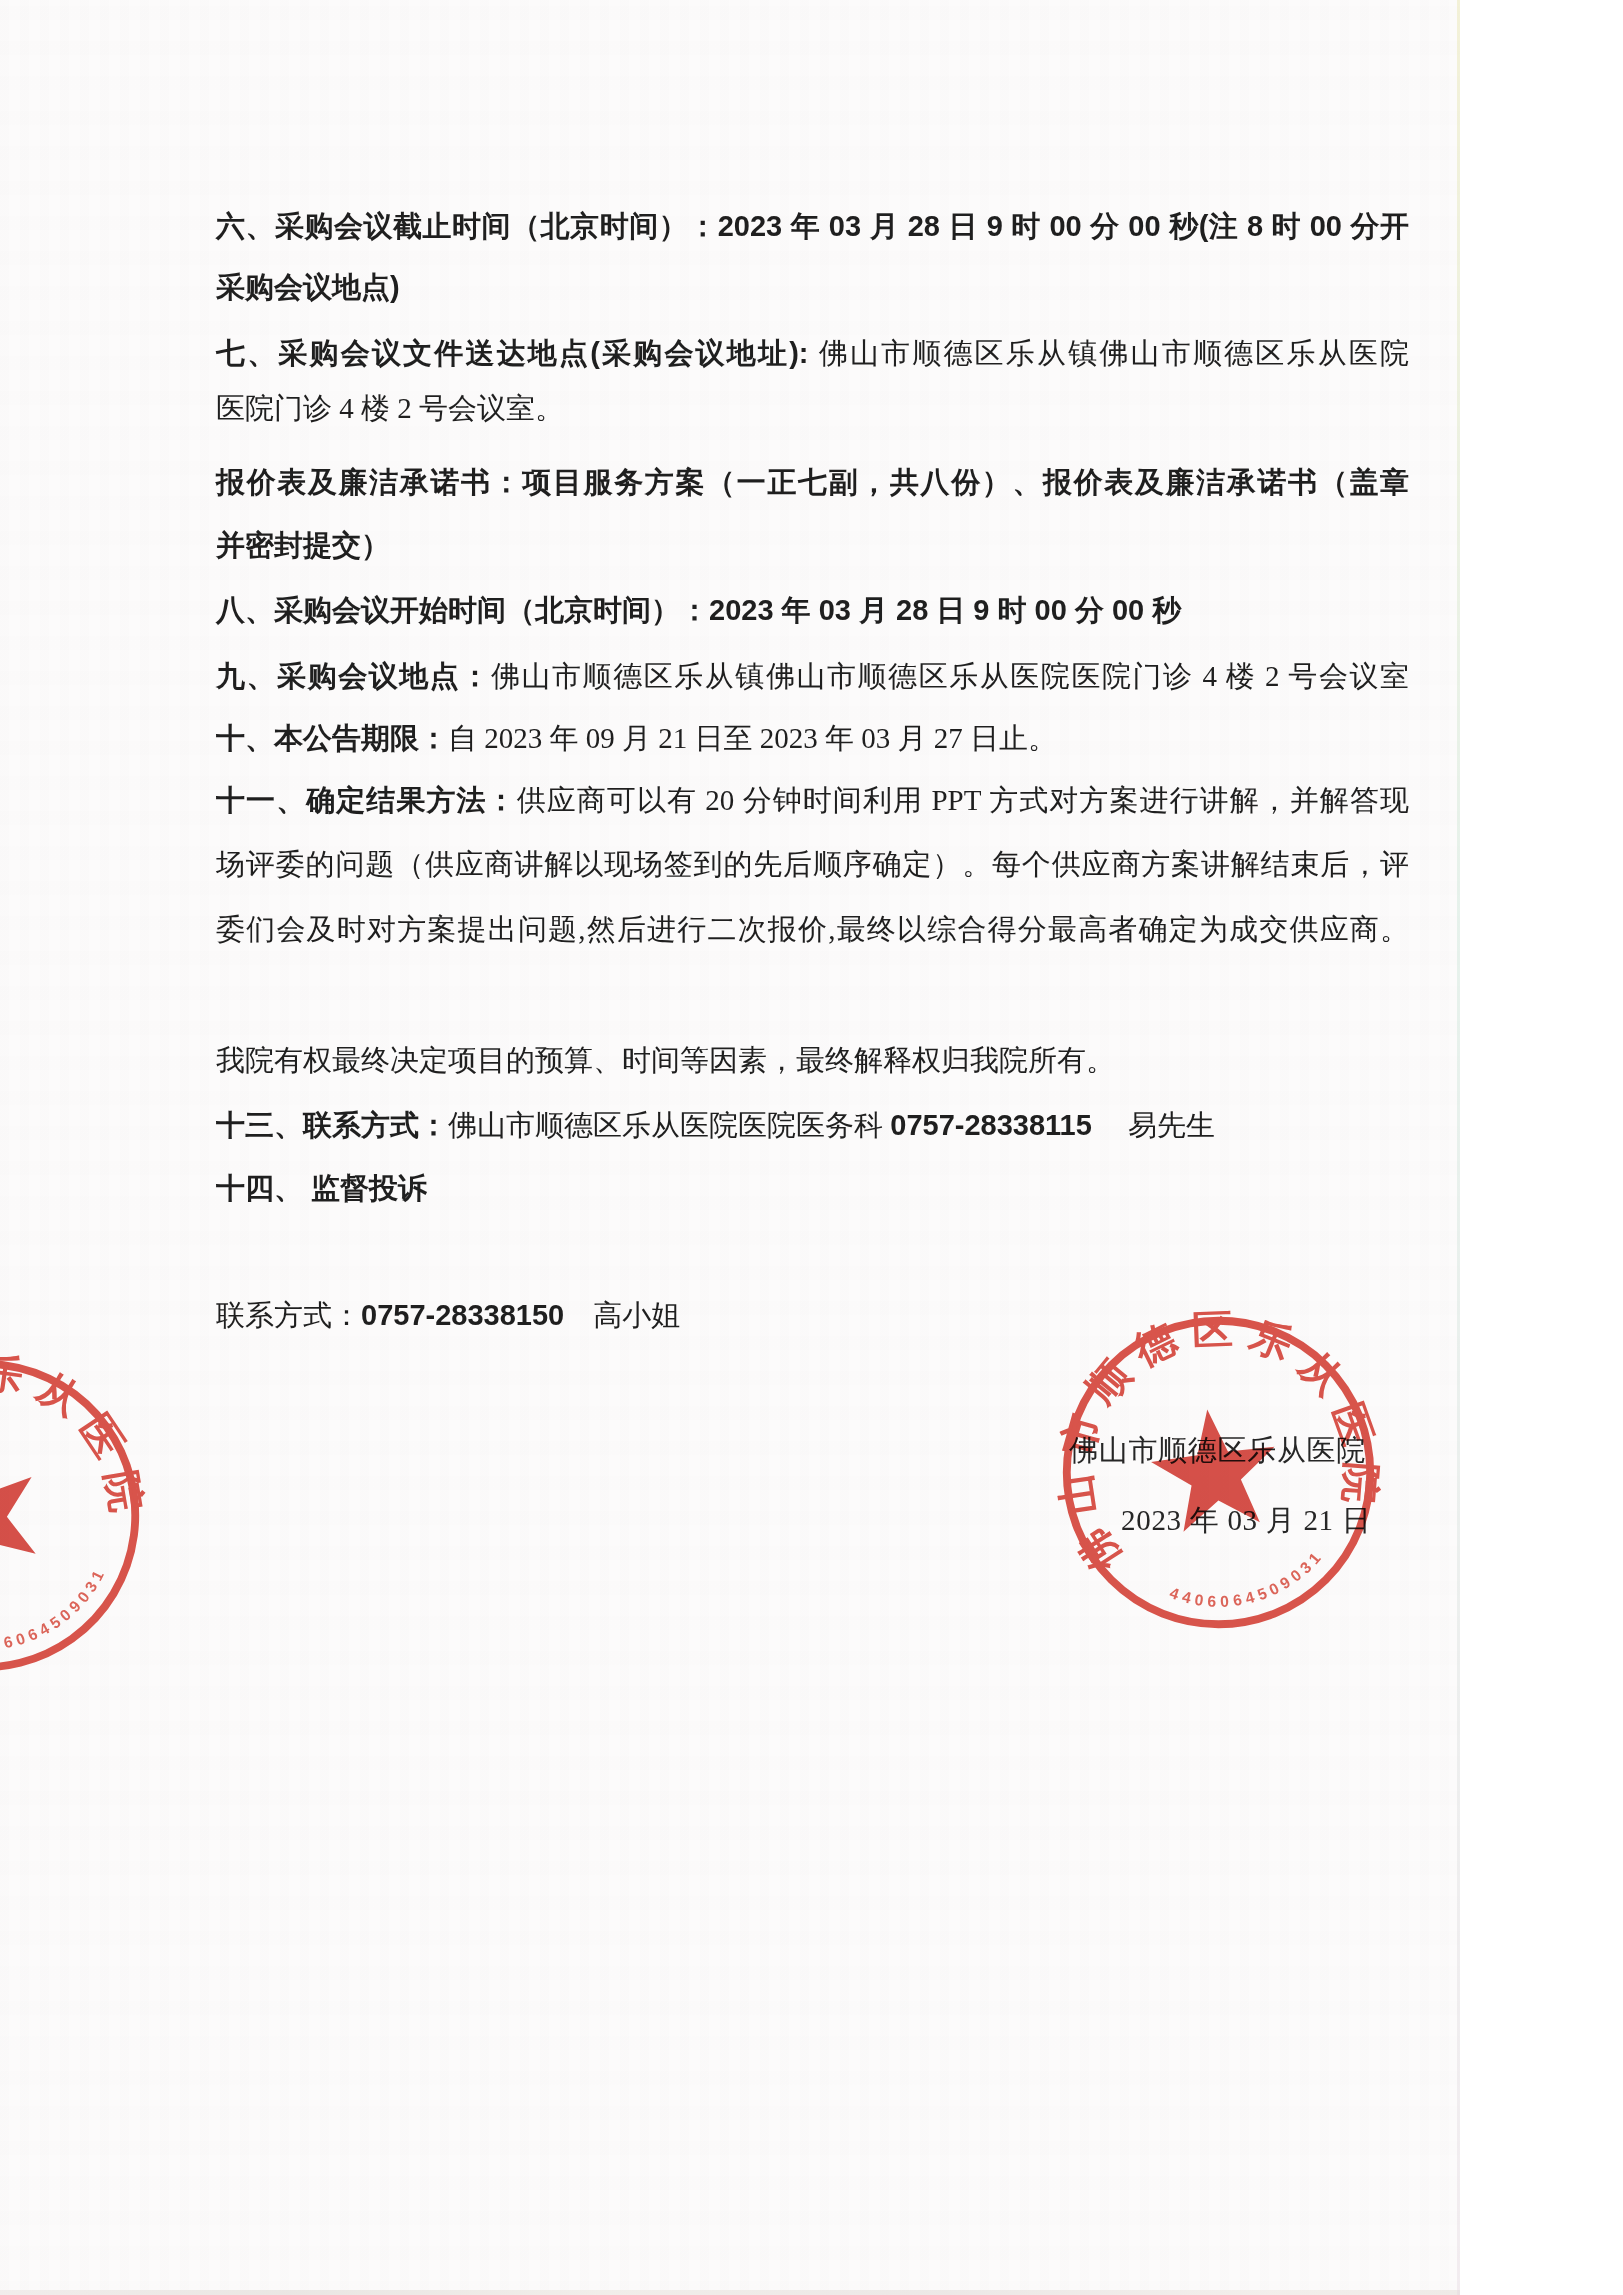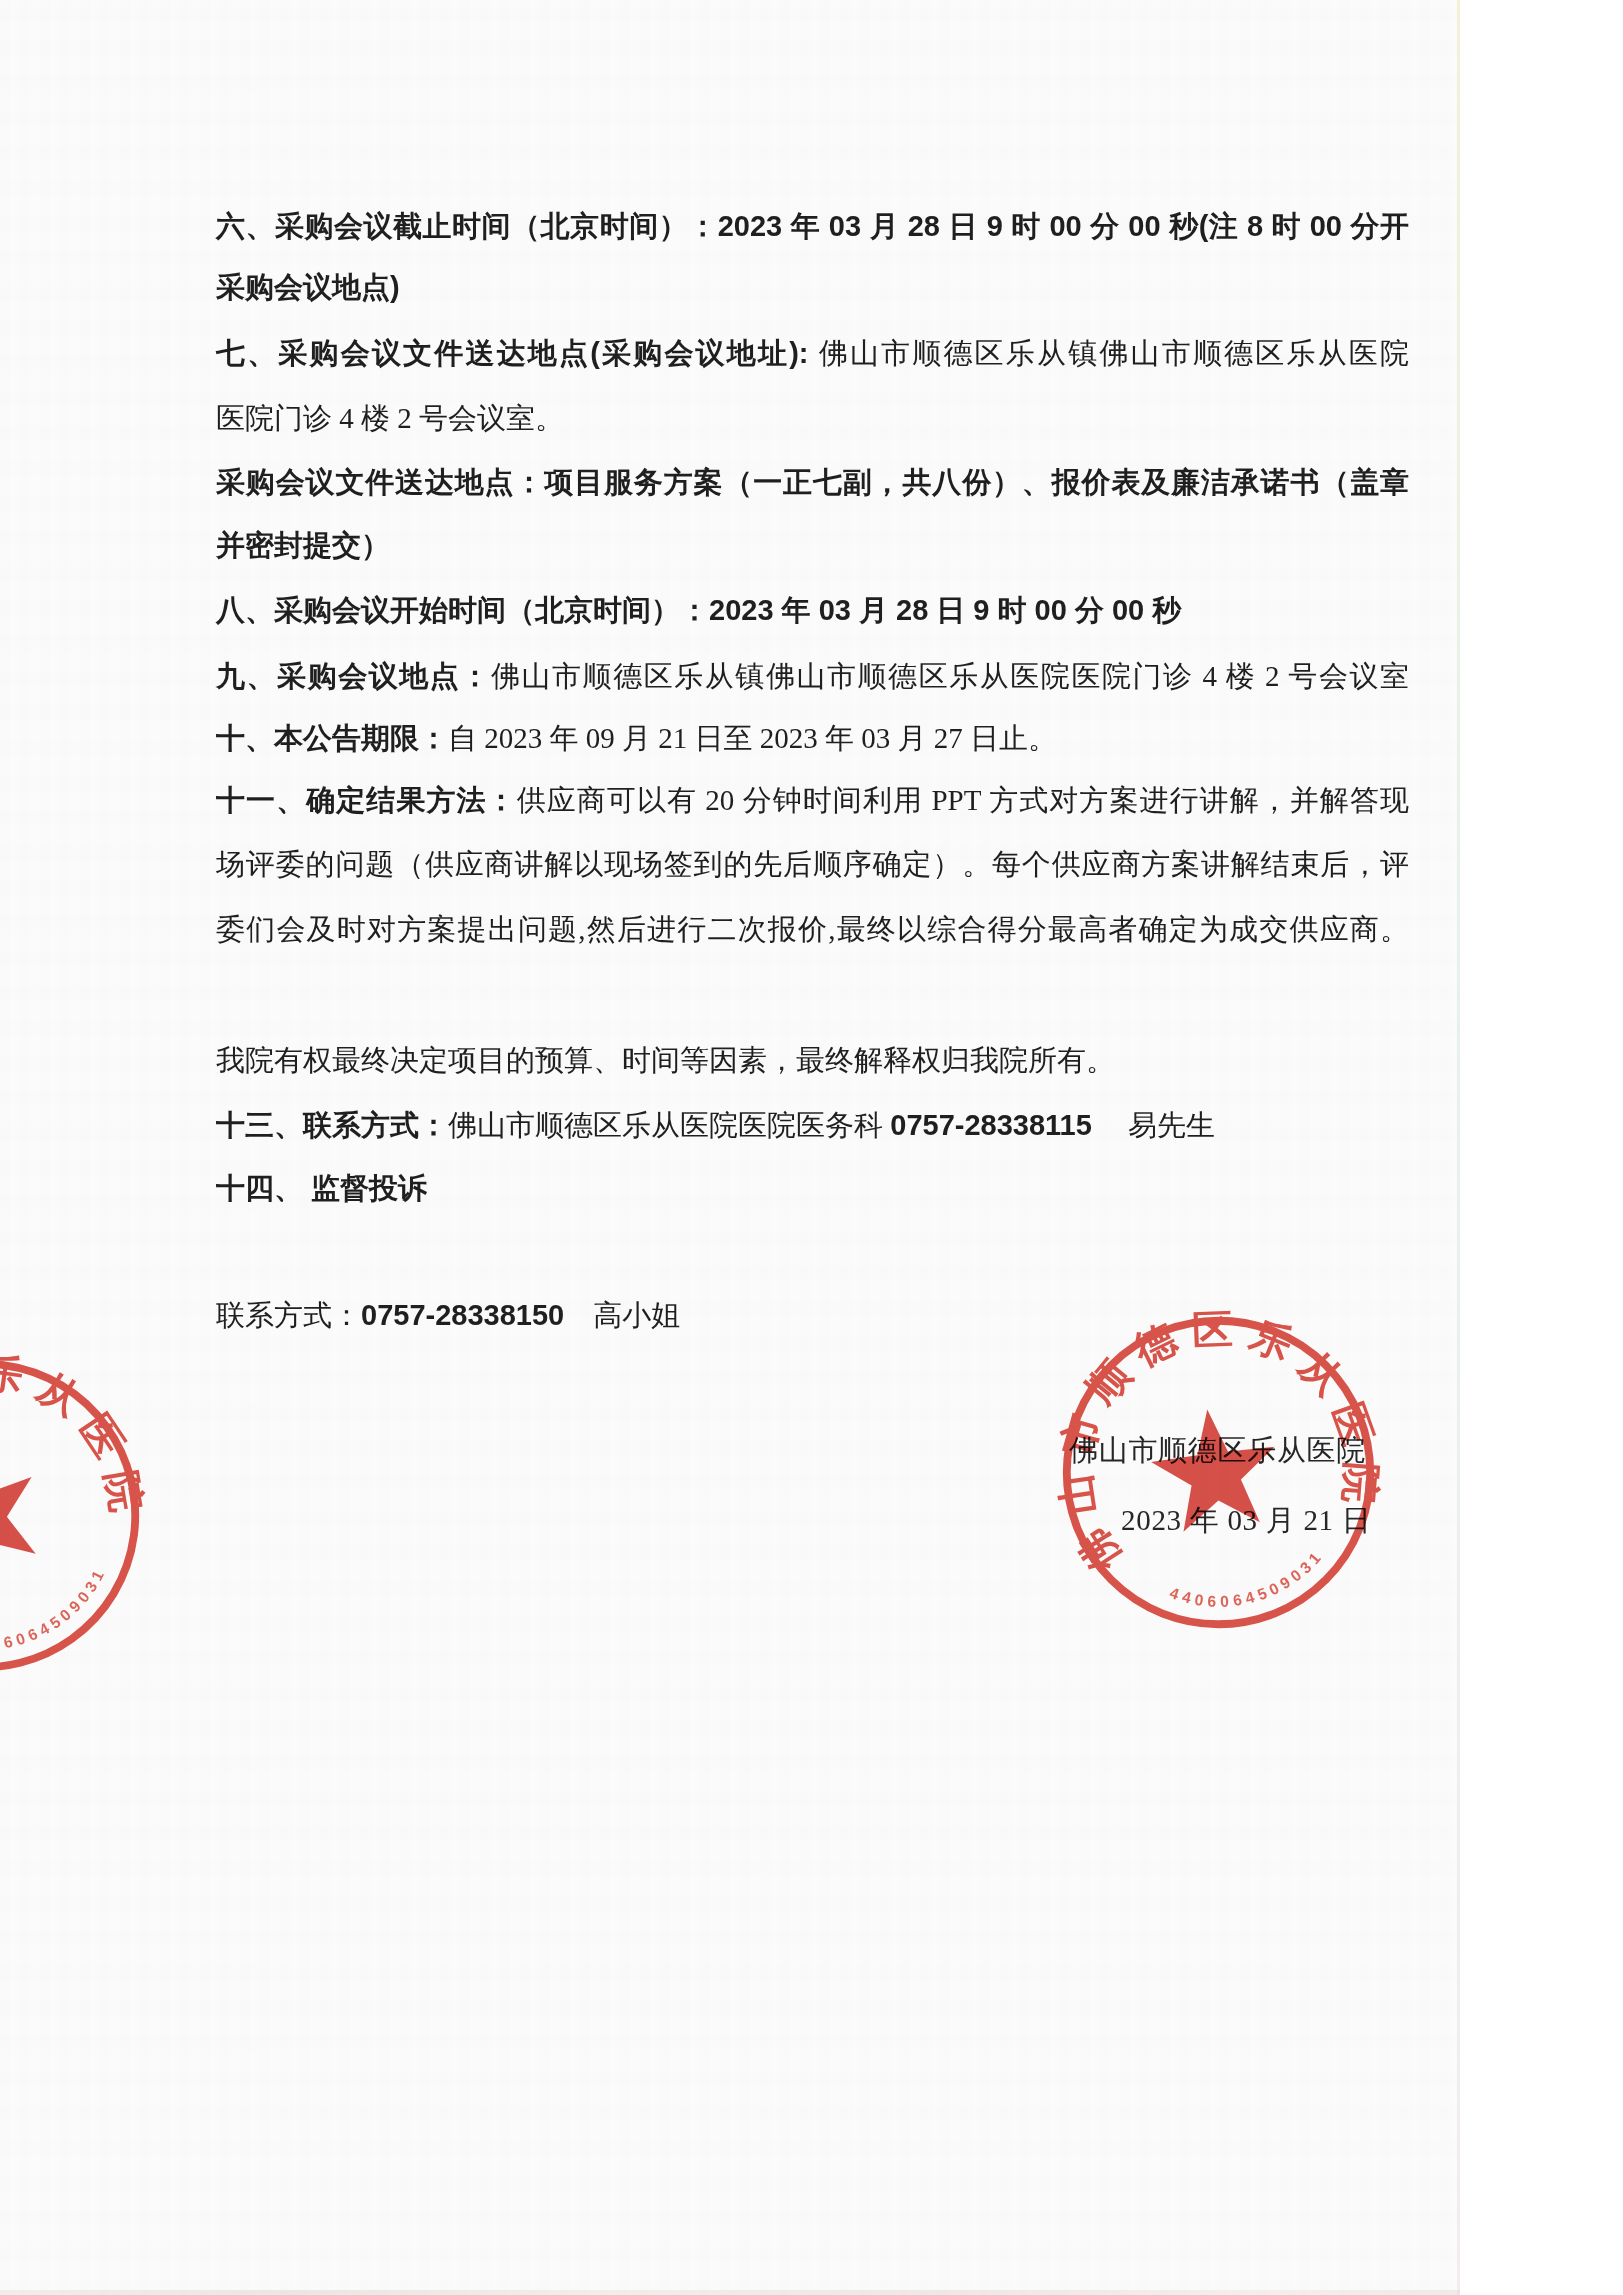--- a/index.html
+++ b/index.html
@@ -16,21 +16,21 @@
       #fcfbfb;
   }
   
   .line{
     position:absolute;left:216px;width:1193px;height:65px;line-height:65px;
     font-size:29px;color:#1f1f1f;overflow:visible;
   }
   .just{text-align:justify;text-align-last:justify;}
   .seg{font-family:"Liberation Serif","DejaVu Serif",serif;font-weight:400;}
   .b{font-family:"Liberation Sans","DejaVu Sans",sans-serif;font-weight:700;}
-  .l0{top:194px;}  .l1{top:255px;}  .l2{top:321px;}  .l3{top:386px;}
+  .l0{top:194px;}  .l1{top:255px;}  .l2{top:321px;}  .l3{top:376px;}
   .l4{top:450px;}  .l5{top:513px;}  .l6{top:578px;}  .l7{top:644px;}
   .l8{top:706px;} .l9{top:768px;} .l10{top:832px;}.l11{top:897px;}
   .l12{top:962px;}.l13{top:1028px;}.l14{top:1093px;}.l15{top:1156px;}
   .l16{top:1218px;}.l17{top:1283px;}
   
   .sig{
     position:absolute;font-size:29px;color:#262626;height:65px;line-height:65px;
     font-family:"Liberation Serif","DejaVu Serif",serif;letter-spacing:0.7px;
     z-index:1;white-space:nowrap;
   }
@@ -66,21 +66,21 @@
 </style>
 </head>
 <body>
 
 <div class="page">
 
   <div class="line just l0"><span class="seg b">六、采购会议截止时间（北京时间）：2023 年 03 月 28 日 9 时 00 分 00 秒(注 8 时 00 分开</span></div>
   <div class="line l1"><span class="seg b">采购会议地点)</span></div>
   <div class="line just l2"><span class="seg b">七、采购会议文件送达地点(采购会议地址): </span><span class="seg">佛山市顺德区乐从镇佛山市顺德区乐从医院</span></div>
   <div class="line l3"><span class="seg">医院门诊 4 楼 2 号会议室。</span></div>
-  <div class="line just l4"><span class="seg b">采购会议文件送达地点：</span><span class="seg b">项目服务方案（一正七副，共八份）、报价表及廉洁承诺书（盖章</span></div>
+  <div class="line just l4"><span class="seg b">报价表及廉洁承诺书：</span><span class="seg b">项目服务方案（一正七副，共八份）、报价表及廉洁承诺书（盖章</span></div>
   <div class="line l5"><span class="seg b">并密封提交）</span></div>
   <div class="line l6"><span class="seg b">八、采购会议开始时间（北京时间）：2023 年 03 月 28 日 9 时 00 分 00 秒</span></div>
   <div class="line just l7"><span class="seg b">九、采购会议地点：</span><span class="seg">佛山市顺德区乐从镇佛山市顺德区乐从医院医院门诊 4 楼 2 号会议室</span></div>
   <div class="line l8"><span class="seg b">十、本公告期限：</span><span class="seg">自 2023 年 09 月 21 日至 2023 年 03 月 27 日止。</span></div>
   <div class="line just l9"><span class="seg b">十一、确定结果方法：</span><span class="seg">供应商可以有 20 分钟时间利用 PPT 方式对方案进行讲解，并解答现</span></div>
   <div class="line just l10"><span class="seg">场评委的问题（供应商讲解以现场签到的先后顺序确定）。每个供应商方案讲解结束后，评</span></div>
   <div class="line just l11"><span class="seg">委们会及时对方案提出问题,然后进行二次报价,最终以综合得分最高者确定为成交供应商。</span></div>
   <div class="line l13"><span class="seg">我院有权最终决定项目的预算、时间等因素，最终解释权归我院所有。</span></div>
   <div class="line l14"><span class="seg b">十三、联系方式：</span><span class="seg">佛山市顺德区乐从医院医院医务科 </span><span class="seg b">0757-28338115</span><span class="seg">　 易先生</span></div>
   <div class="line l15"><span class="seg b">十四、 监督投诉</span></div>

